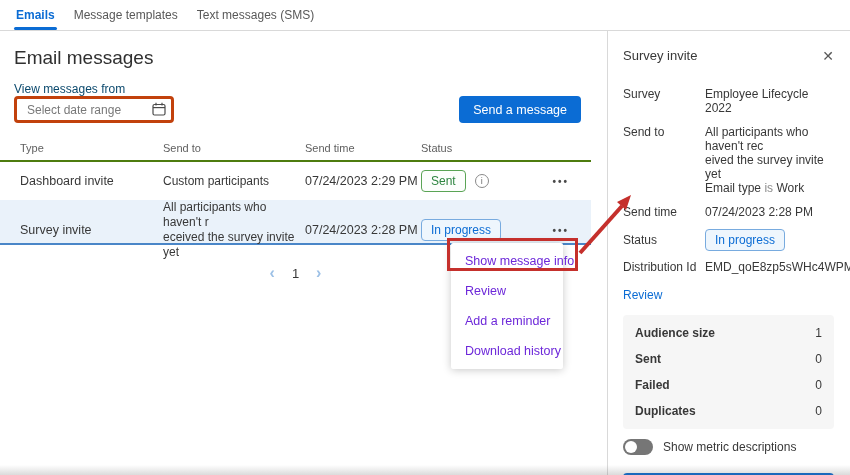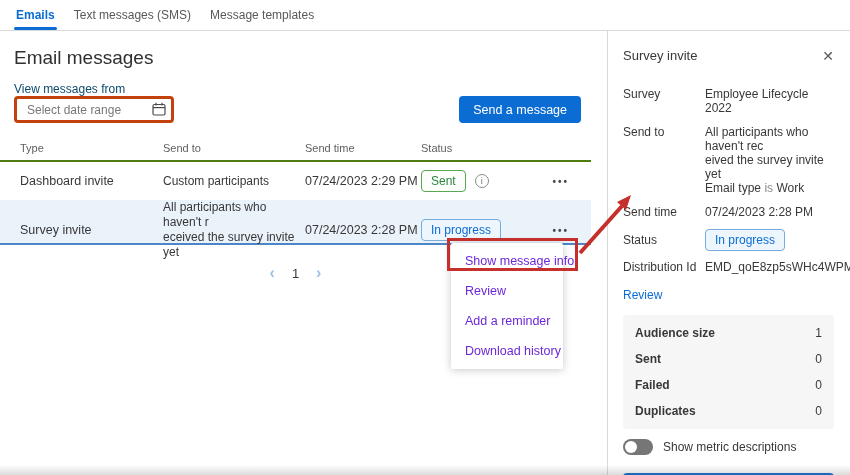--- a/index.html
+++ b/index.html
@@ -83,22 +83,22 @@
   .bottom-shade { position:absolute; left:0; right:0; bottom:0; height:10px; z-index:8; pointer-events:none;
                   background:linear-gradient(180deg, rgba(90,90,90,0) 0%, rgba(90,90,90,0.22) 100%); }
 </style>
 </head>
 <body>
 
 <div class="page">
 
   <div class="tabbar">
     <div class="tab active">Emails</div>
+    <div class="tab">Message templates</div>
     <div class="tab">Text messages (SMS)</div>
-    <div class="tab">Message templates</div>
   </div>
 
   <div class="main">
     <div class="page-title">Email messages</div>
     <div class="filter-label">View messages from</div>
 
     <div class="date-wrap">
       <input class="date-input" type="text" placeholder="Select date range" style="">
       <svg class="calendar-icon" viewBox="0 0 14 14">
         <rect x="1" y="2.5" width="12" height="10.5" rx="1.5" fill="none" stroke="#4a4a4a" stroke-width="1.2"></rect>

